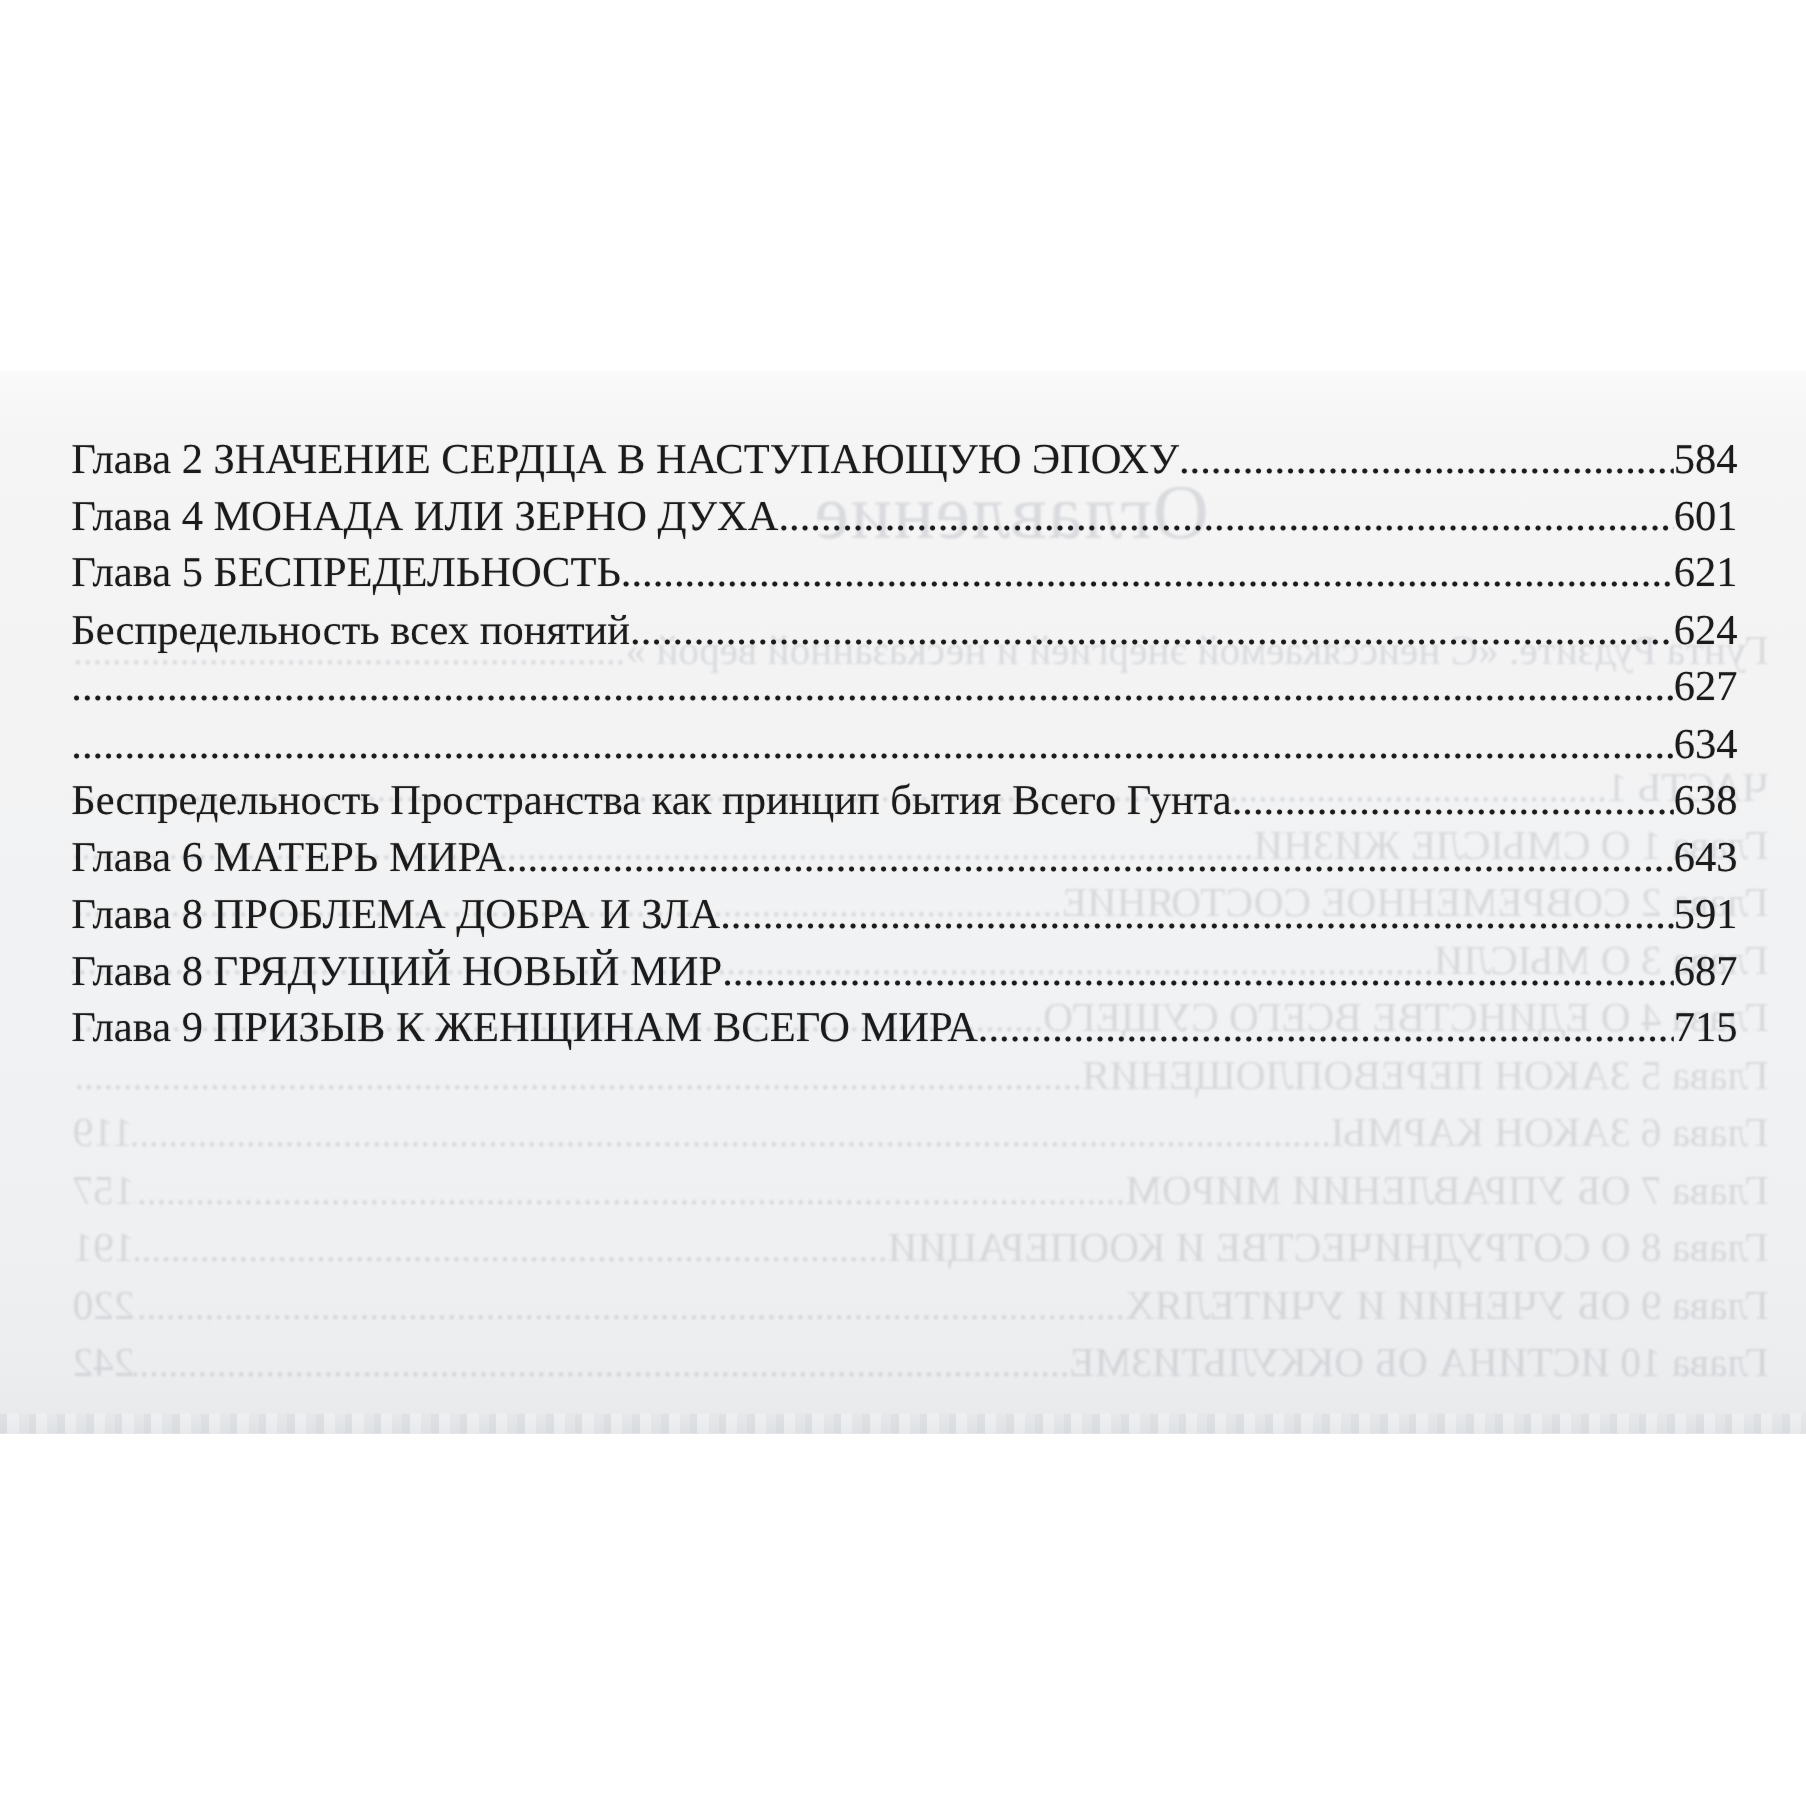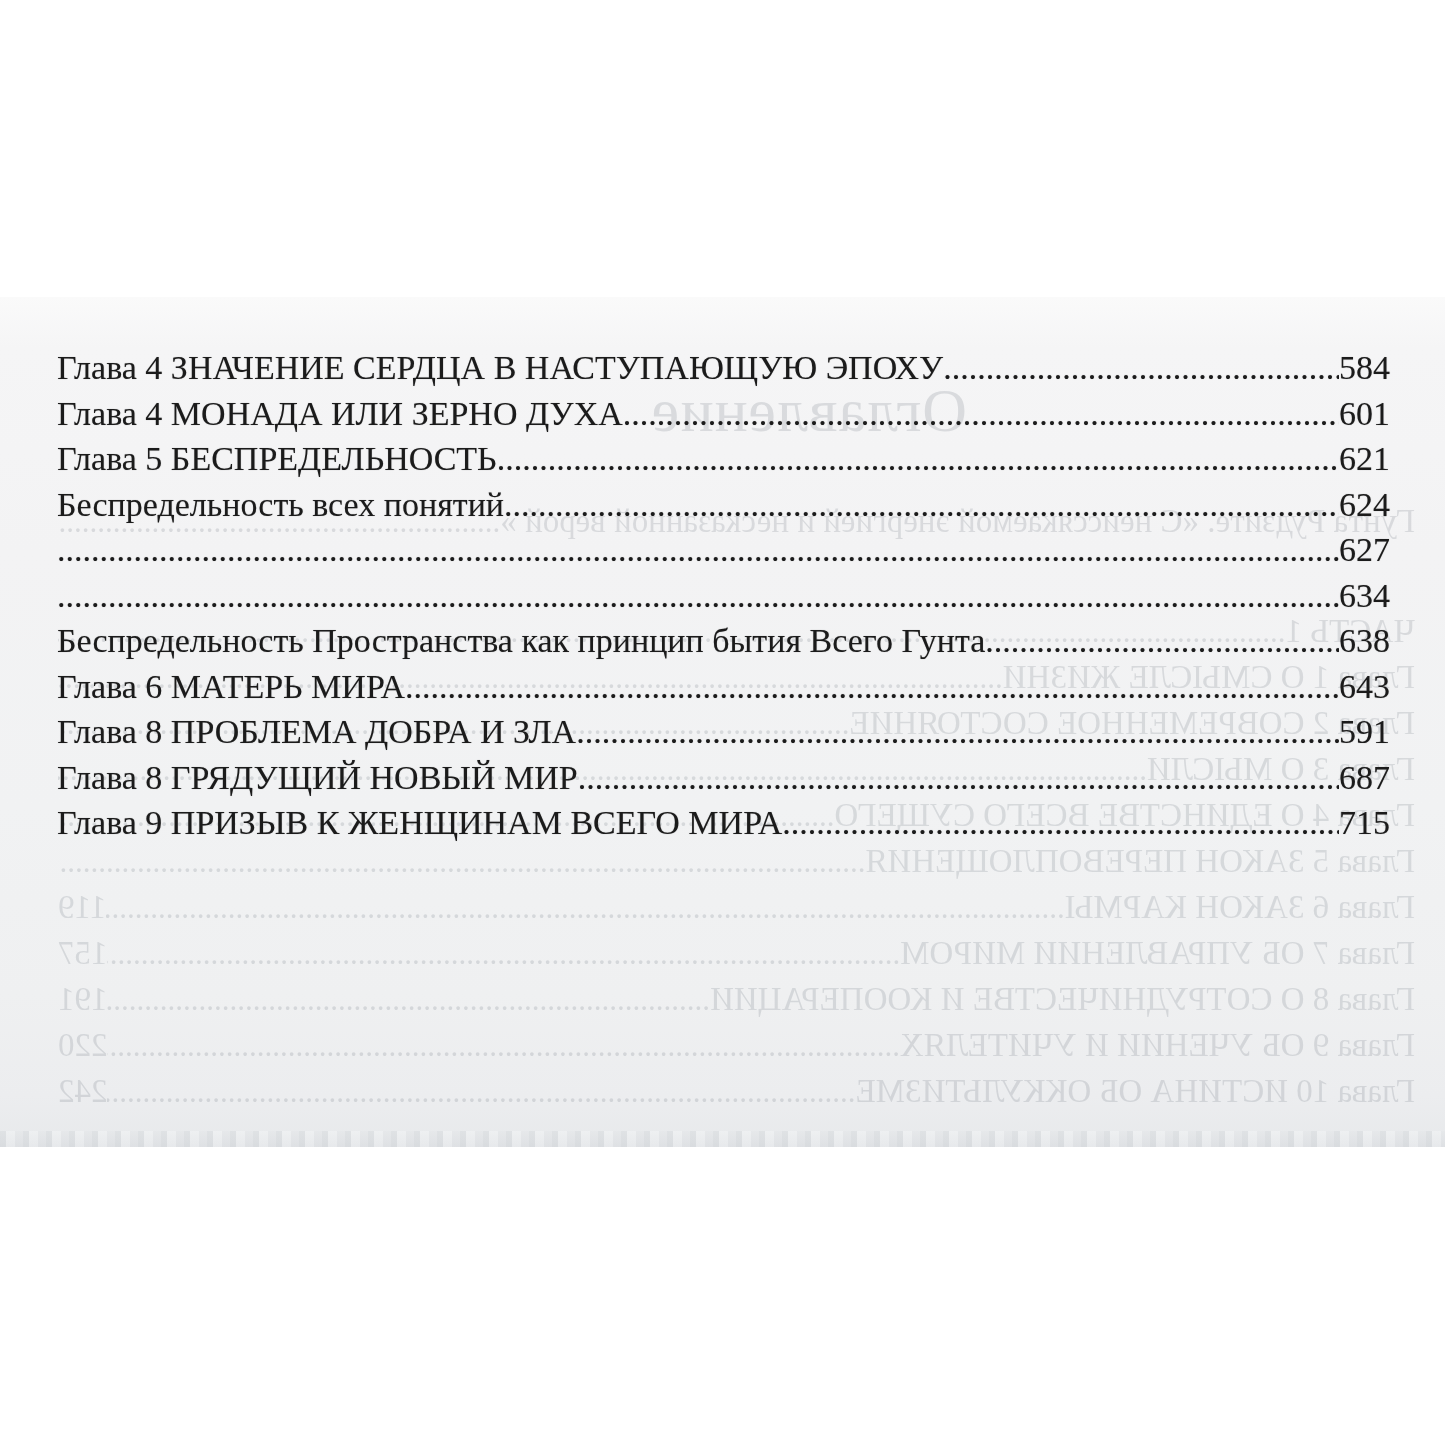--- a/index.html
+++ b/index.html
@@ -144,21 +144,21 @@
           <span class="toc-label">Глава 10 ИСТИНА ОБ ОККУЛЬТИЗМЕ</span>
           <span class="dots">................................................................................................................................................................</span>
           <span class="toc-page">242</span>
         </div>
       </div>
   </div>
 
   <div class="toc">
     <div id="toc-rows">
         <div class="toc-row">
-          <span class="toc-label">Глава 4 ЗНАЧЕНИЕ СЕРДЦА В НАСТУПАЮЩУЮ ЭПОХУ</span>
+          <span class="toc-label">Глава 2 ЗНАЧЕНИЕ СЕРДЦА В НАСТУПАЮЩУЮ ЭПОХУ</span>
           <span class="dots">................................................................................................................................................................</span>
           <span class="toc-page">584</span>
         </div>
         <div class="toc-row">
           <span class="toc-label">Глава 4 МОНАДА ИЛИ ЗЕРНО ДУХА</span>
           <span class="dots">................................................................................................................................................................</span>
           <span class="toc-page">601</span>
         </div>
         <div class="toc-row">
           <span class="toc-label">Глава 5 БЕСПРЕДЕЛЬНОСТЬ</span>

